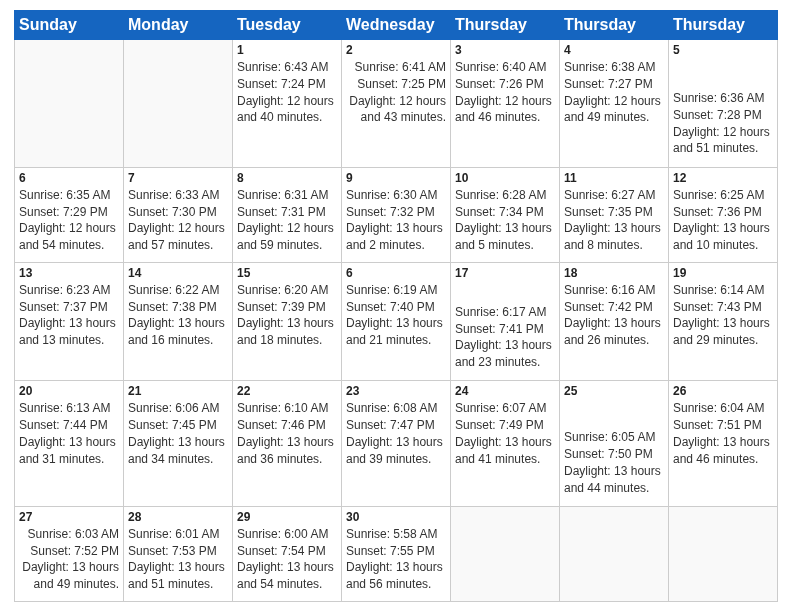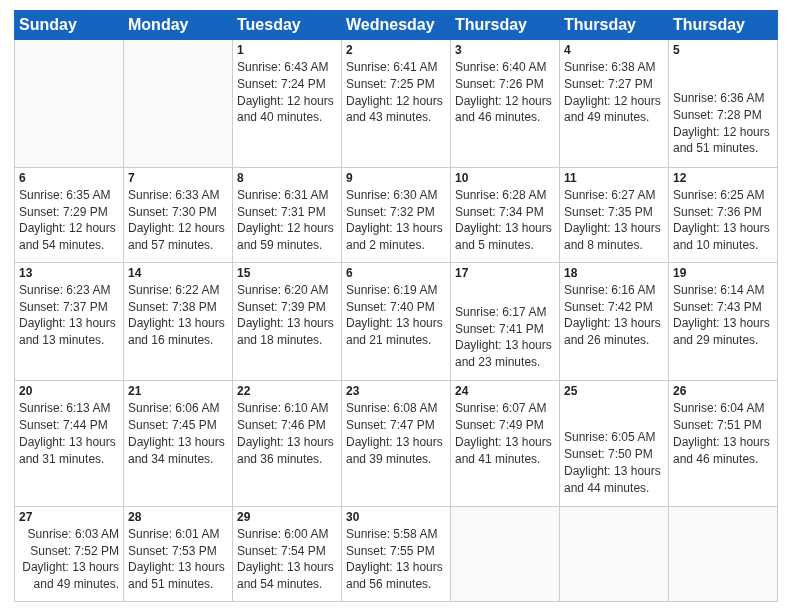--- a/index.html
+++ b/index.html
@@ -122,21 +122,21 @@
           <td class="empty-cell"></td>
           <td>
             <div class="day-number">1</div>
             <div class="day-info" style="white-space: pre-line;">Sunrise: 6:43 AM
 Sunset: 7:24 PM
 Daylight: 12 hours
 and 40 minutes.</div>
           </td>
           <td>
             <div class="day-number">2</div>
-            <div class="day-info" style="white-space: pre-line;">Sunrise: 6:41 AM
+            <div class="day-info" style="white-space: pre-line; text-align: right;">Sunrise: 6:41 AM
 Sunset: 7:25 PM
 Daylight: 12 hours
 and 43 minutes.</div>
           </td>
           <td>
             <div class="day-number">3</div>
             <div class="day-info" style="white-space: pre-line;">Sunrise: 6:40 AM
 Sunset: 7:26 PM
 Daylight: 12 hours
 and 46 minutes.</div>

